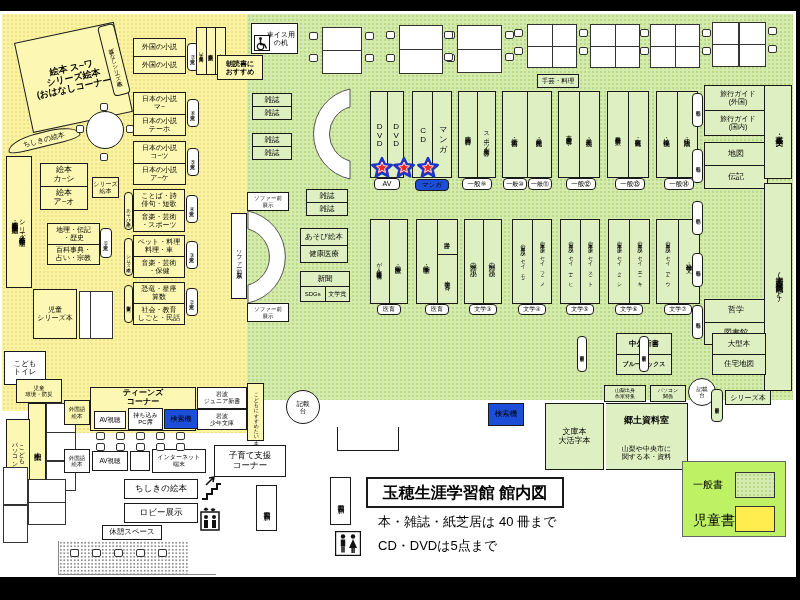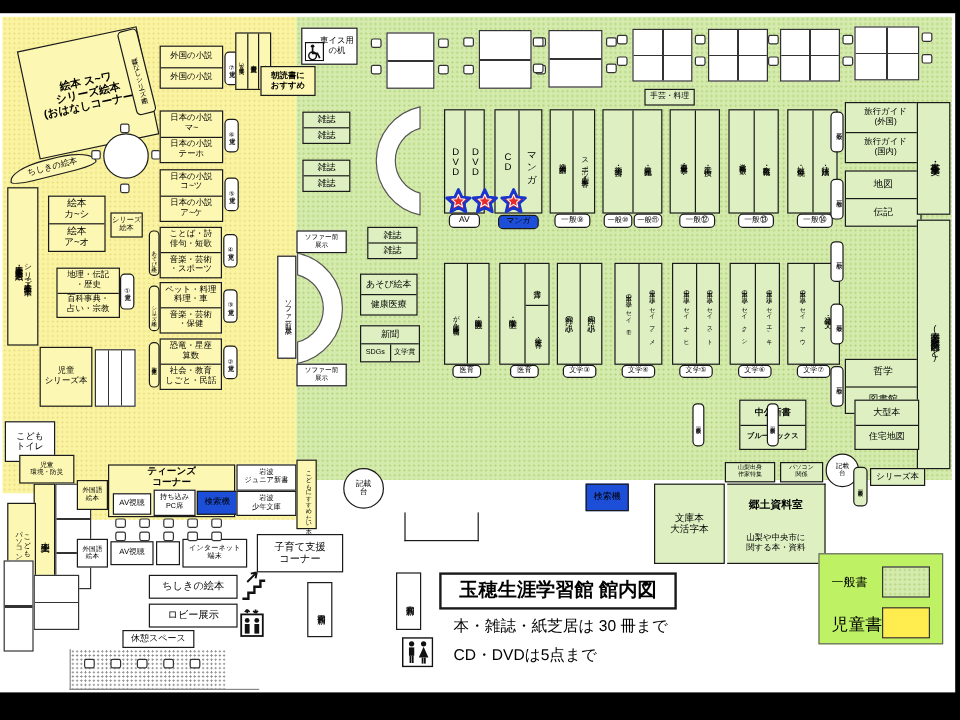--- a/index.html
+++ b/index.html
@@ -421,21 +421,21 @@
 
   <div class="b g pre" style="left:545px;top:392px;width:59px;height:67px;font-size:8px">文庫本
 大活字本</div>
   <div class="b g split" style="left:606px;top:392px;width:82px;height:67px;border-left:none">
     <span style="font-size:9px;font-weight:bold;border:none">郷土資料室</span>
     <span class="pre" style="font-size:7px;border:none">山梨や中央市に
 関する本・資料</span>
   </div>
 
   <div class="b" style="left:366px;top:466px;width:198px;height:31px;border-width:2px;font-size:16px;font-weight:bold">玉穂生涯学習館 館内図</div>
-  <div class="ar" style="left:378px;top:502px;font-size:13px">本・雑誌・紙芝居は 30 冊まで</div>
+  <div class="ar" style="left:378px;top:502px;font-size:13px">本・雑誌・紙芝居は 40 冊まで</div>
   <div class="ar" style="left:378px;top:526px;font-size:13px">CD・DVDは5点まで</div>
 
   <div class="ar" style="left:682px;top:450px;width:104px;height:76px;background:#bef264;border:1.5px solid #666">
     <div class="ar" style="left:10px;top:16px;font-size:10px">一般書</div>
     <div class="ar area-green" style="left:52px;top:10px;width:40px;height:26px;border:1px solid #333"></div>
     <div class="ar" style="left:10px;top:50px;font-size:14px">児童書</div>
     <div class="ar" style="left:52px;top:44px;width:40px;height:26px;border:1px solid #333;background:#ffec4f"></div>
   </div>
 
 <div class="tbl h2" style="left: 322px; top: 16px; width: 40px; height: 47px;"></div>

